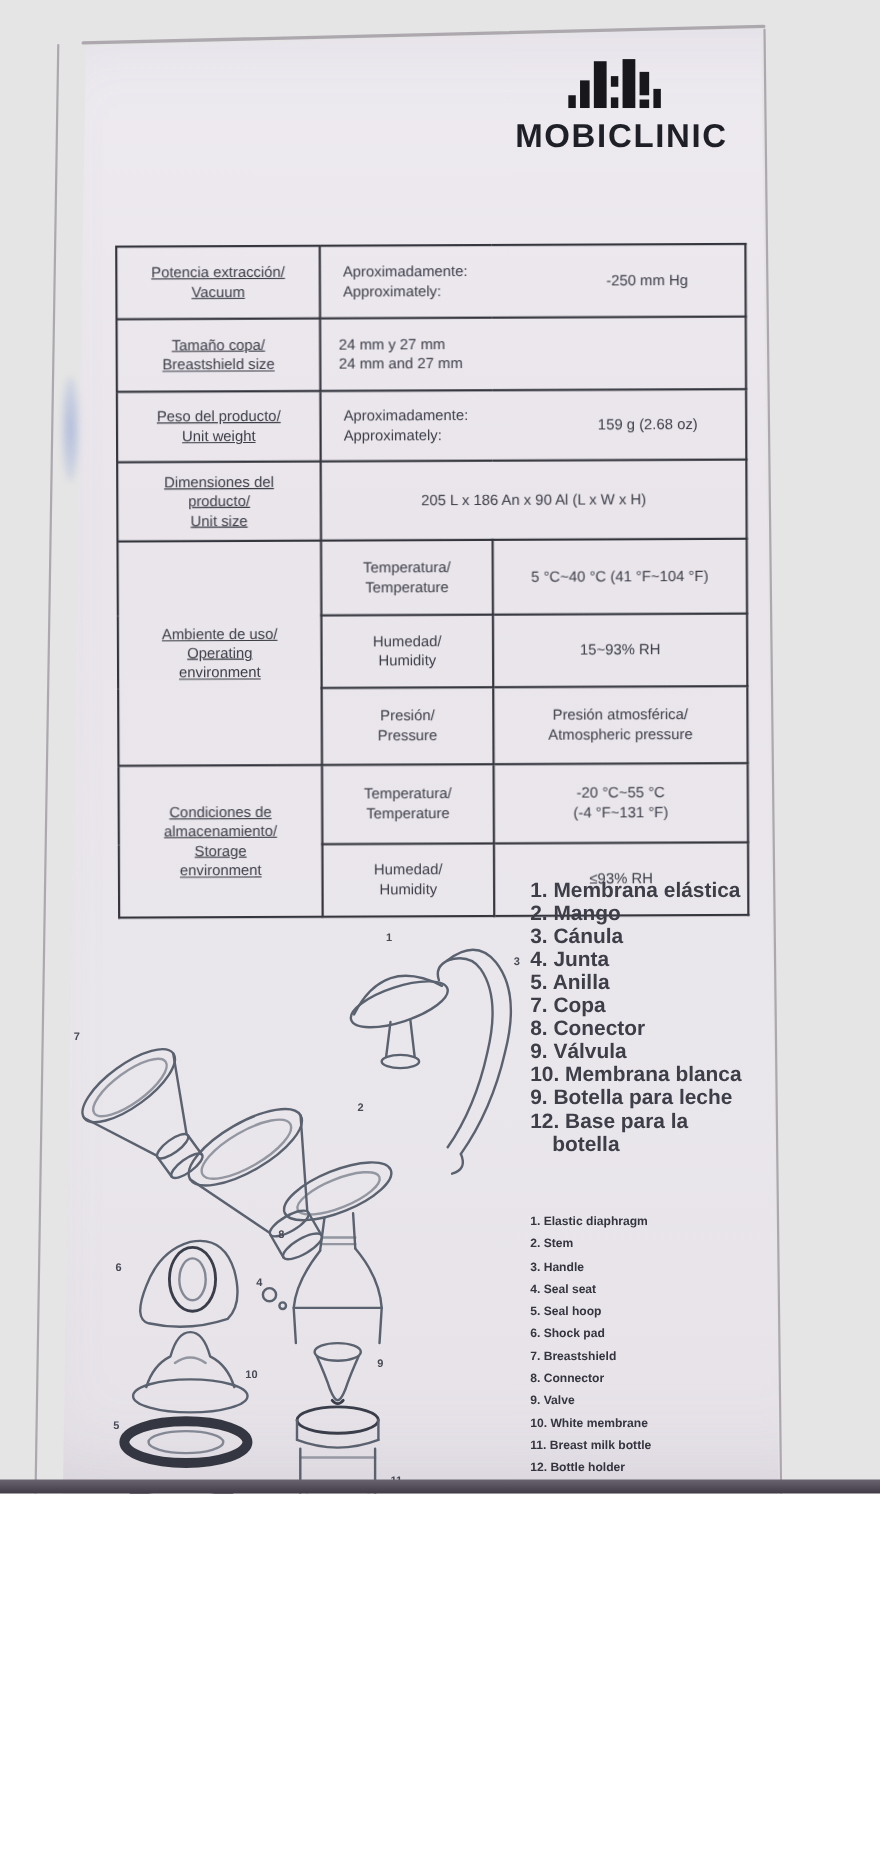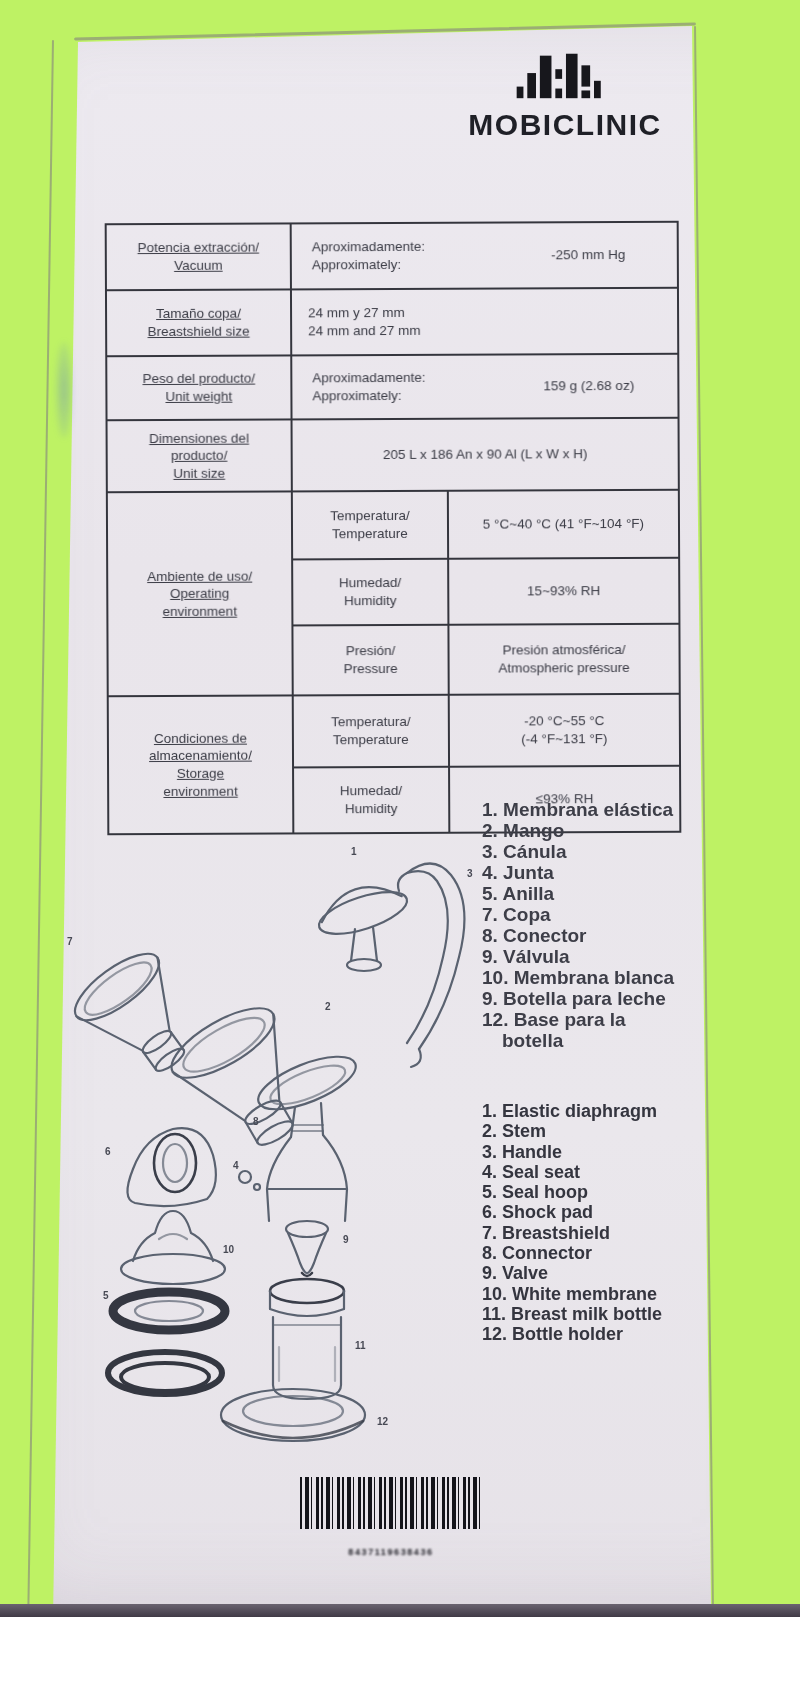--- a/index.html
+++ b/index.html
@@ -1,18 +1,18 @@
 <!DOCTYPE html>
 <html><head>
 <meta charset="utf-8">
 <style>
   html,body{margin:0;padding:0;background:#ffffff;}
   .canvas{
-    position:relative;width:800px;height:1617px;overflow:hidden;
-    background:#bef264;font-family:"Liberation Sans",sans-serif;
+    position:relative;width:800px;height:1358px;overflow:hidden;
+    background:#e5e5e5;font-family:"Liberation Sans",sans-serif;
   }
   
   .box{
     position:absolute;inset:0;
     clip-path:polygon(78px 42px,692px 26px,712px 1685px,52px 1685px);
     background:linear-gradient(180deg,#edeaf0 0%,#e9e5eb 35%,#eae7ec 70%,#e6e2e8 100%);
     box-shadow:inset 0 0 90px rgba(150,140,158,.28);
   }
   .edge{position:absolute;background:rgba(125,118,130,.55);border-radius:2px;}
   .edge-top{left:74px;top:30px;width:622px;height:3px;transform:rotate(-1.4deg);}
@@ -39,21 +39,21 @@
   .c-value{width:240px;}
   .dualcell{display:flex;align-items:center;}
   .dualcell .approx{flex:0 0 52%;text-align:left;padding-left:14px;}
   .dualcell .val{flex:1;text-align:center;}
   .leftcell{text-align:left !important;padding-left:16px !important;}
   
   .parts{position:absolute;left:482px;width:205px;margin:0;padding:0;list-style:none;
     color:#3d3e48;}
   .parts li{padding-left:20px;text-indent:-20px;}
   .parts-es{top:799px;font-size:19px;line-height:21px;font-weight:600;filter:blur(.45px);}
-  .parts-en{top:1101px;font-size:18px;line-height:20.3px;font-weight:700;color:#34353f;filter:blur(.4px);}
+  .parts-en{top:1101px;font-size:11px;line-height:20.3px;font-weight:700;color:#34353f;filter:blur(.4px);}
   
   .diagram{position:absolute;left:55px;top:825px;width:430px;height:625px;filter:blur(.5px);}
   .diagram svg{width:100%;height:100%;}
   .ln{fill:none;stroke:#5a6270;stroke-width:2.2;stroke-linecap:round;stroke-linejoin:round;}
   .ln-dark{fill:none;stroke:#3a3e4a;stroke-width:2.6;stroke-linecap:round;}
   .ring{fill:none;stroke:#343741;}
   .callout{font-size:10px;fill:#474954;font-family:"Liberation Sans",sans-serif;font-weight:700;}
   
   .barcode-wrap{position:absolute;left:300px;top:1477px;width:182px;}
   .barcode{

